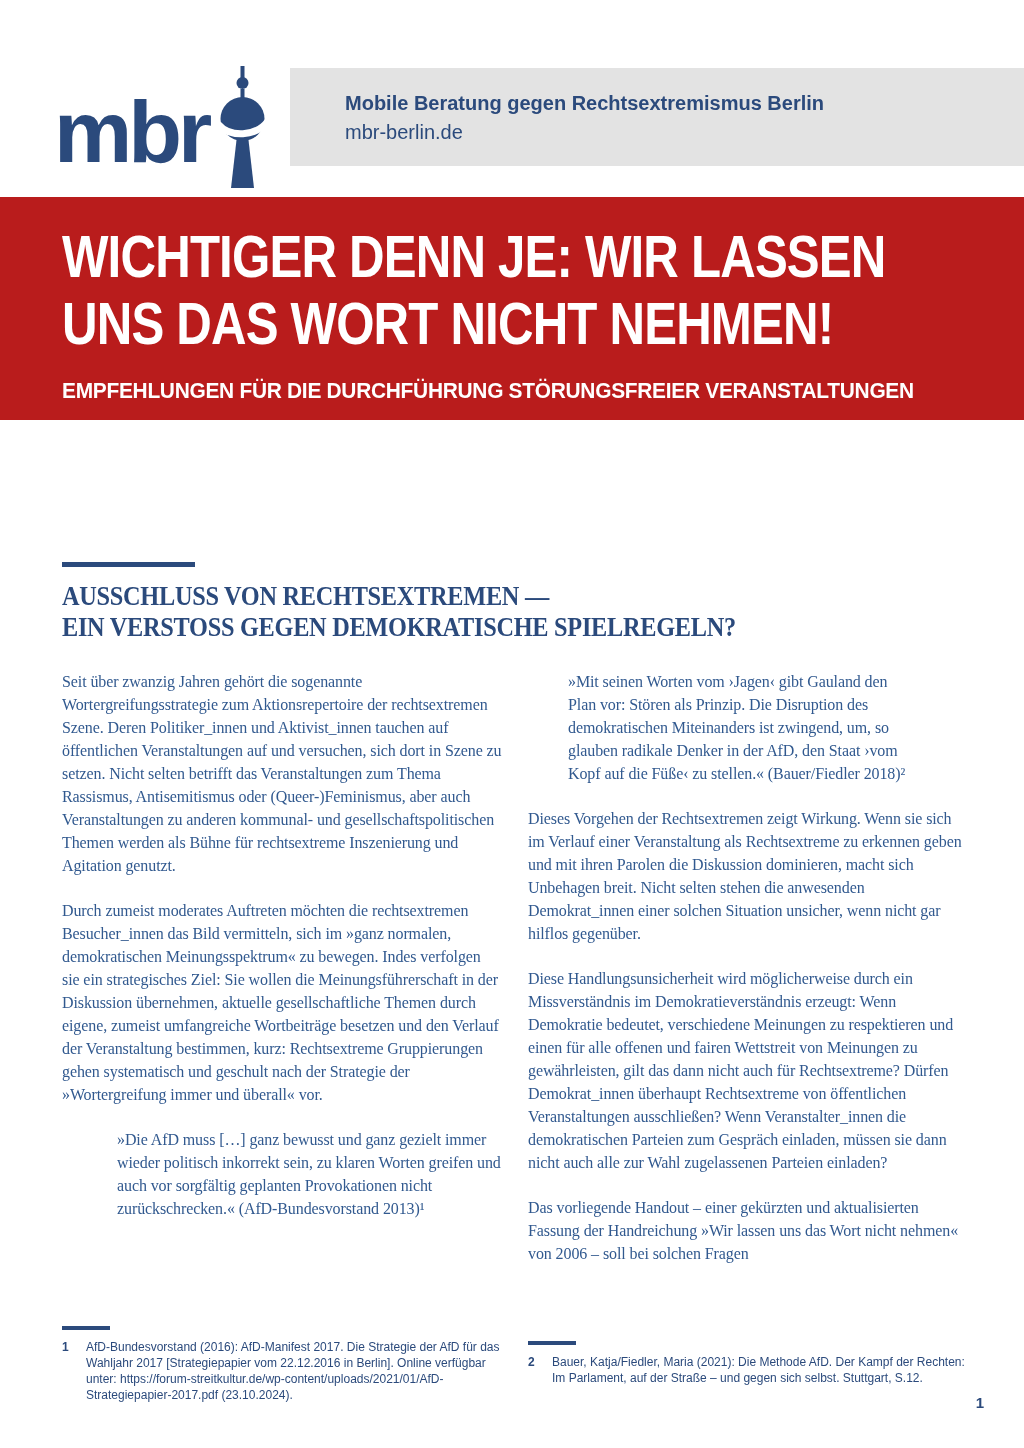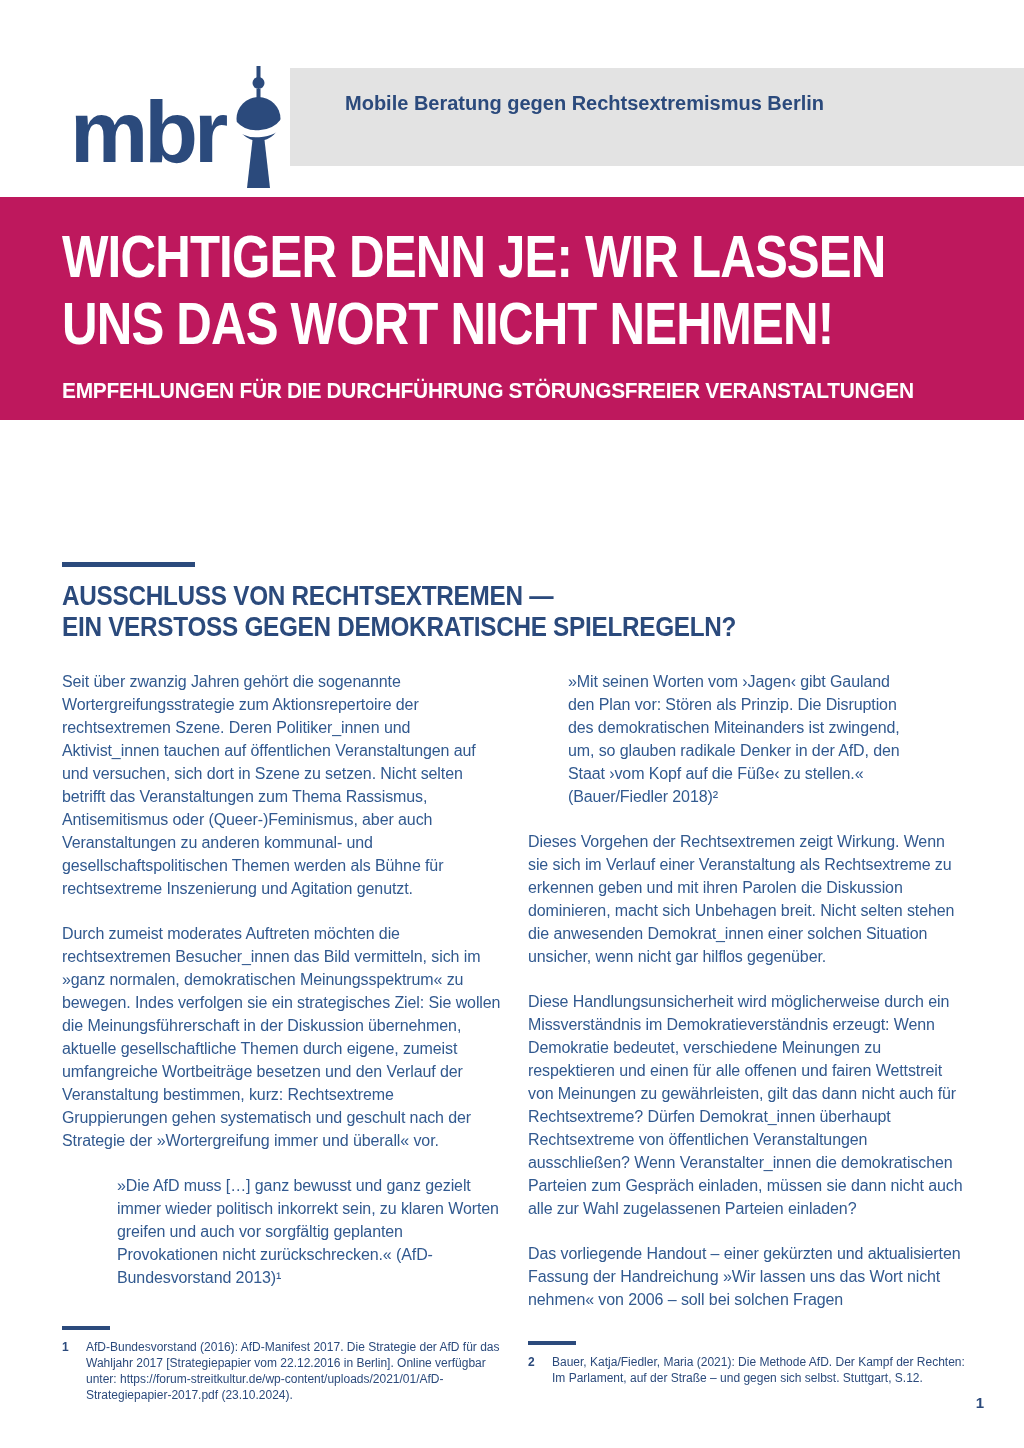--- a/index.html
+++ b/index.html
@@ -11,21 +11,21 @@
     width: 1024px;
     height: 1448px;
     background: #ffffff;
     outline: 1px solid #e9e9e9;
     overflow: hidden;
   }
 
   
   .header { position: absolute; top: 0; left: 0; width: 1024px; height: 197px; }
 
-  .logo { position: absolute; left: 70px; top: 66px; display: flex; align-items: center; }
+  .logo { position: absolute; left: 54px; top: 66px; display: flex; align-items: center; }
   .logo-word {
     font-size: 88px;
     font-weight: bold;
     letter-spacing: -4px;
     color: #2b4a7c;
     line-height: 120px;
     margin-top: 6px;
   }
   .logo-tower { margin-left: 6px; width: 58px; height: 126px; }
 
@@ -37,21 +37,21 @@
     padding: 21px 0 0 55px;
   }
   .org-name { font-size: 20px; font-weight: bold; color: #2b4a7c; line-height: 29px; }
   .org-url  { font-size: 20px; font-weight: normal; color: #2b4a7c; line-height: 29px; }
 
   
   .banner {
     position: absolute;
     left: 0; top: 197px;
     width: 1024px; height: 223px;
-    background: #be185d;
+    background: #b91c1c;
     padding: 26px 0 0 62px;
   }
   .banner-title {
     color: #ffffff;
     font-size: 60px;
     font-weight: bold;
     line-height: 67px;
     letter-spacing: -1px;
     white-space: nowrap;
     transform: scaleX(0.82);
@@ -62,35 +62,35 @@
     color: #ffffff;
     font-size: 22px;
     font-weight: bold;
     letter-spacing: -0.3px;
     white-space: nowrap;
     transform: scaleX(0.95);
     transform-origin: left top;
   }
 
   
-  .section-head { position: absolute; left: 62px; top: 562px; }
+  .section-head { position: absolute; left: 62px; top: 562px; font-family: Liberation Serif, serif; }
   .section-rule { width: 133px; height: 5px; background: #2b4a7c; margin-bottom: 14px; }
   .section-title {
     color: #2b4a7c;
     font-size: 27px;
     font-weight: bold;
     line-height: 31px;
     letter-spacing: -0.3px;
     white-space: nowrap;
     transform: scaleX(0.9);
     transform-origin: left top;
   }
 
   
-  .columns { position: absolute; left: 62px; top: 670px; width: 906px; display: flex; }
+  .columns { position: absolute; left: 62px; top: 670px; width: 906px; display: flex; font-family: Liberation Serif, serif; }
   .col { width: 440px; color: #31598f; font-size: 16px; line-height: 23px; letter-spacing: -0.1px; }
   .col-left { margin-right: 26px; }
   .col p { margin-bottom: 22px; }
   .quote-left  { margin-left: 55px; width: 385px; }
   .quote-right { margin-left: 40px; width: 345px; }
 
   
   .footnote { position: absolute; color: #2b4a7c; }
   .footnote-1 { left: 62px;  top: 1326px; width: 455px; }
   .footnote-2 { left: 528px; top: 1341px; width: 448px; }
@@ -123,20 +123,21 @@
           <circle cx="28.5" cy="17" r="6"></circle>
           <rect x="26.5" y="23" width="4" height="10"></rect>
           <circle cx="28.5" cy="53" r="22"></circle>
           <polygon points="22.5,74 34.5,74 40,122 17,122"></polygon>
         </g>
         <path d="M 4,58 C 16,72 42,71 54,55" fill="none" stroke="#ffffff" stroke-width="7"></path>
       </svg>
     </div>
     <div class="org-box">
       <div class="org-name">Mobile Beratung gegen Rechtsextremismus Berlin</div>
+      <div class="org-url">mbr-berlin.de</div>
     </div>
   </div>
 
   <div class="banner">
     <div class="banner-title">WICHTIGER DENN JE: WIR LASSEN</div>
     <div class="banner-title">UNS DAS WORT NICHT NEHMEN!</div>
     <div class="banner-subtitle">EMPFEHLUNGEN FÜR DIE DURCHFÜHRUNG STÖRUNGSFREIER VERANSTALTUNGEN</div>
   </div>
 
   <div class="section-head">

